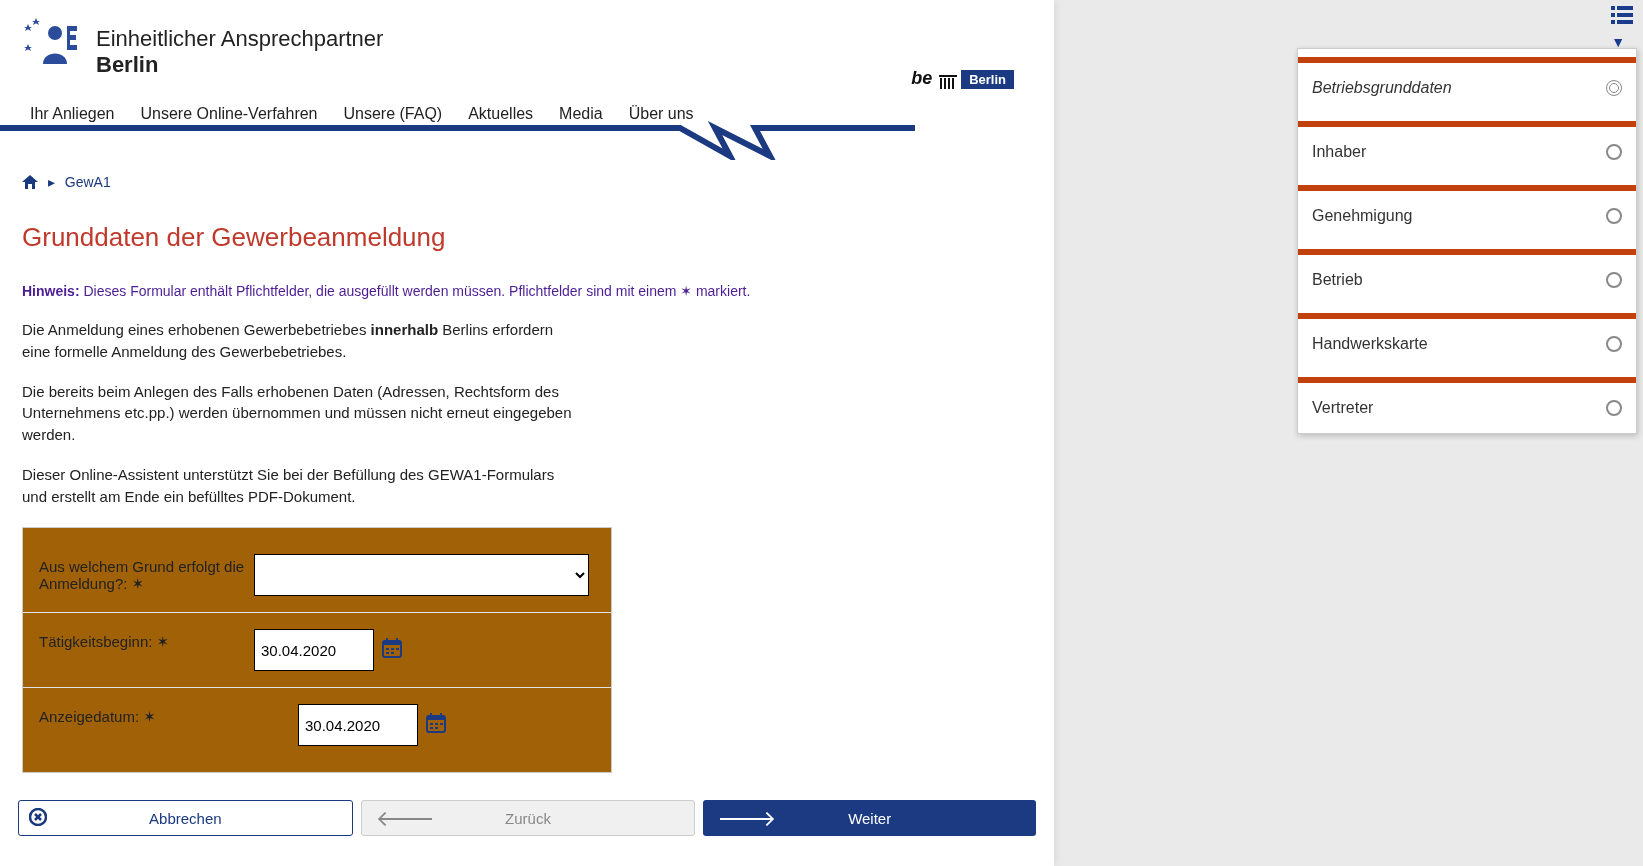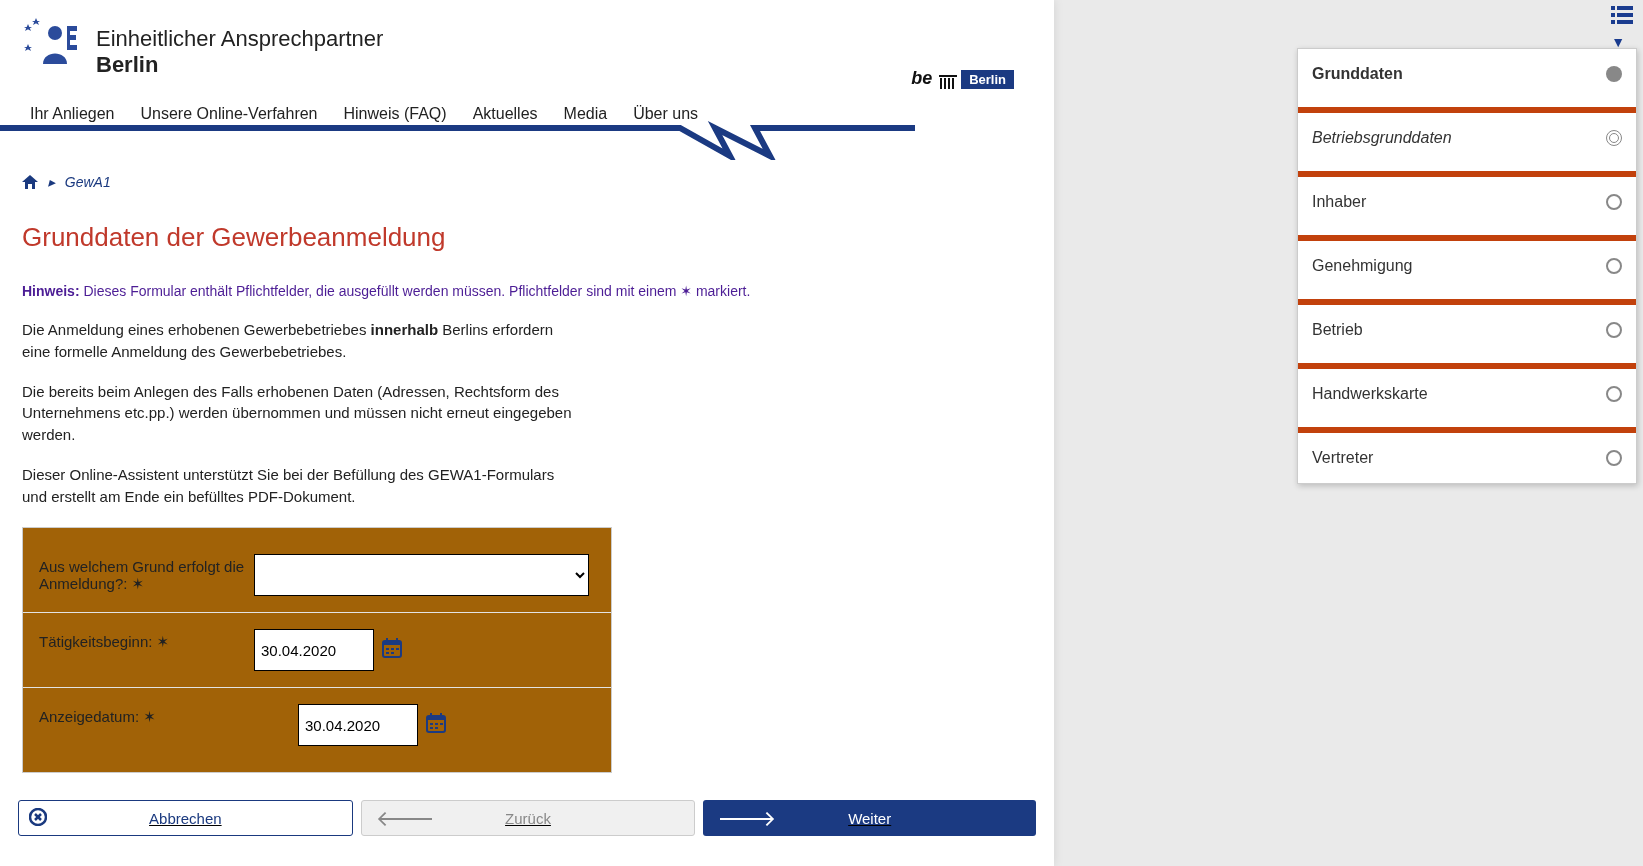--- a/index.html
+++ b/index.html
@@ -9,37 +9,37 @@
   .logo-svg { flex-shrink: 0; }
   .title-block { padding-top: 8px; }
   .title-line1 { font-size: 22px; color: #222; }
   .title-line2 { font-size: 22px; font-weight: bold; color: #222; }
   .nav-row { display: flex; align-items: center; padding: 30px 22px 0 30px; gap: 26px; position: relative; height: 42px; }
   .nav-row a { color: #222; text-decoration: none; font-size: 16px; }
   .be-logo { position: absolute; right: 40px; top: -10px; }
   .be-logo .box { display:inline-block; background:#1b3a82; color:#fff; font-size:13px; padding:2px 8px; font-weight:bold; }
   .be-logo .be { font-style: italic; font-weight: bold; color:#111; font-size:18px; margin-right:2px;}
   .zigzag { display:block; }
-  .breadcrumb { padding: 14px 8px 0 22px; font-size: 14px; color: #1a397f; font-style: italic; }
+  .breadcrumb { padding: 14px 8px 0 22px; font-size: 14px; color: #1a397f; }
   .breadcrumb .home { display:inline-block; vertical-align:middle; }
   .breadcrumb .sep { margin: 0 6px; }
   .content { padding: 30px 22px 20px 22px; }
   h1 { color: #c0392b; font-weight: normal; font-size: 26px; margin-bottom: 28px; }
   .hint { font-size: 14px; color:#4c1d95; line-height: 1.45; margin-bottom: 18px; }
   .hint b { font-weight: bold; }
   .para { font-size: 15px; color:#222; line-height:1.45; margin-bottom: 18px; max-width:560px;}
   .form-box { border: 1px solid #ccc; background: #a16207; border-radius: 0; padding: 10px 0; width: 590px; margin-top: 20px;}
   .form-row { display:flex; align-items:flex-start; padding: 16px 16px; border-bottom: 1px solid #e3e3e3; }
   .form-row:last-child { border-bottom:none;gap:44px; }
   .form-label { width: 215px; font-size:15px; color:#222; padding-top:4px;}
   .form-control { flex:1; display:flex; align-items:center; gap:8px; }
   select, input[type=text] { font-size:15px; padding:20px 6px; border:1px solid #000000; background:#fff; }
   select { width: 335px; height: 28px; }
   input[type=text] { width:120px; height:24px; }
-  .buttons { display:flex; gap:8px; padding: 0 18px 20px 18px; position:absolute; bottom:10px; width:100%;text-decoration:underline; }
+  .buttons { display:flex; gap:8px; padding: 0 18px 20px 18px; position:absolute; bottom:10px; width:100%; }
   .btn { flex:1; height:36px; border-radius:3px; display:flex; align-items:center; justify-content:center; font-size:15px; position:relative; cursor:pointer; border:none; }
   .btn-cancel { background:#fff; border:1px solid #1a397f; color:#1a397f; }
   .btn-cancel .ico { position:absolute; left:10px; }
   .btn-back { background:#f0f0f0; border:1px solid #ccc; color:#888; cursor:not-allowed; }
   .btn-back .ico { position:absolute; left:14px; font-size:22px; color:#888; }
   .btn-next { background:#1b3a82; color:#fff; }
   .btn-next .ico { position:absolute; left:14px; font-size:22px; }
   
   .side-trigger { position:absolute; top:6px; right:10px; color:#1a3c8f; cursor:pointer; }
   .side-panel { position:absolute; top:48px; right:6px; width:340px; background:#fff; border:1px solid #ccc; box-shadow:1px 2px 6px rgba(0,0,0,0.2); }
@@ -70,21 +70,21 @@
     </svg>
     <div class="title-block">
       <div class="title-line1">Einheitlicher Ansprechpartner</div>
       <div class="title-line2">Berlin</div>
     </div>
   </div>
 
   <div class="nav-row">
     <a href="#">Ihr Anliegen</a>
     <a href="#">Unsere Online-Verfahren</a>
-    <a href="#">Hinweis (FAQ)</a>
+    <a href="#">Unsere (FAQ)</a>
     <a href="#">Aktuelles</a>
     <a href="#">Media</a>
     <a href="#">Über uns</a>
     <div class="be-logo">
       <span class="be">be</span>
       <svg width="18" height="14" viewBox="0 0 18 14" style="vertical-align:bottom">
         <g fill="#111">
             <rect x="0" y="0" width="18" height="2"></rect>
             <rect x="1" y="3" width="2" height="11"></rect>
             <rect x="5" y="3" width="2" height="11"></rect>
@@ -202,24 +202,20 @@
         <rect x="0" y="7" width="4" height="4"></rect>
         <rect x="6" y="7" width="16" height="4"></rect>
         <rect x="0" y="14" width="4" height="4"></rect>
         <rect x="6" y="14" width="16" height="4"></rect>
       </g>
     </svg>
 </div>
 <div class="pointer">▼</div>
 
 <div class="side-panel">
-  <div class="side-header">
-    <span>Grunddaten</span>
-    <span class="status-dot dot-done"></span>
-  </div>
   <div id="side-items">
       <div class="side-item active">
         <span>Betriebsgrunddaten</span>
         <span class="status-dot dot-current"></span>
       </div>
       <div class="side-item">
         <span>Inhaber</span>
         <span class="status-dot dot-empty"></span>
       </div>
       <div class="side-item">

